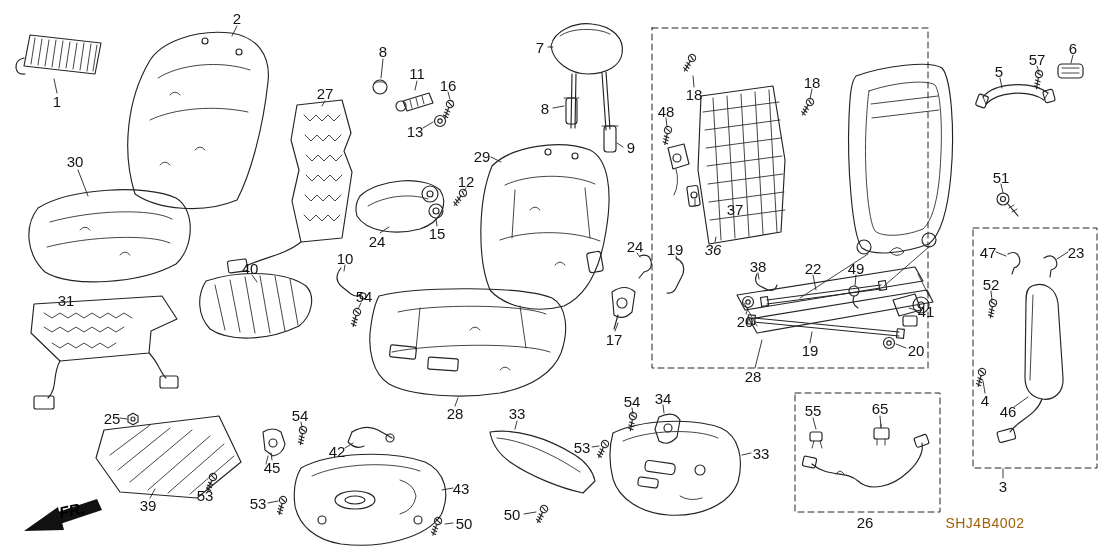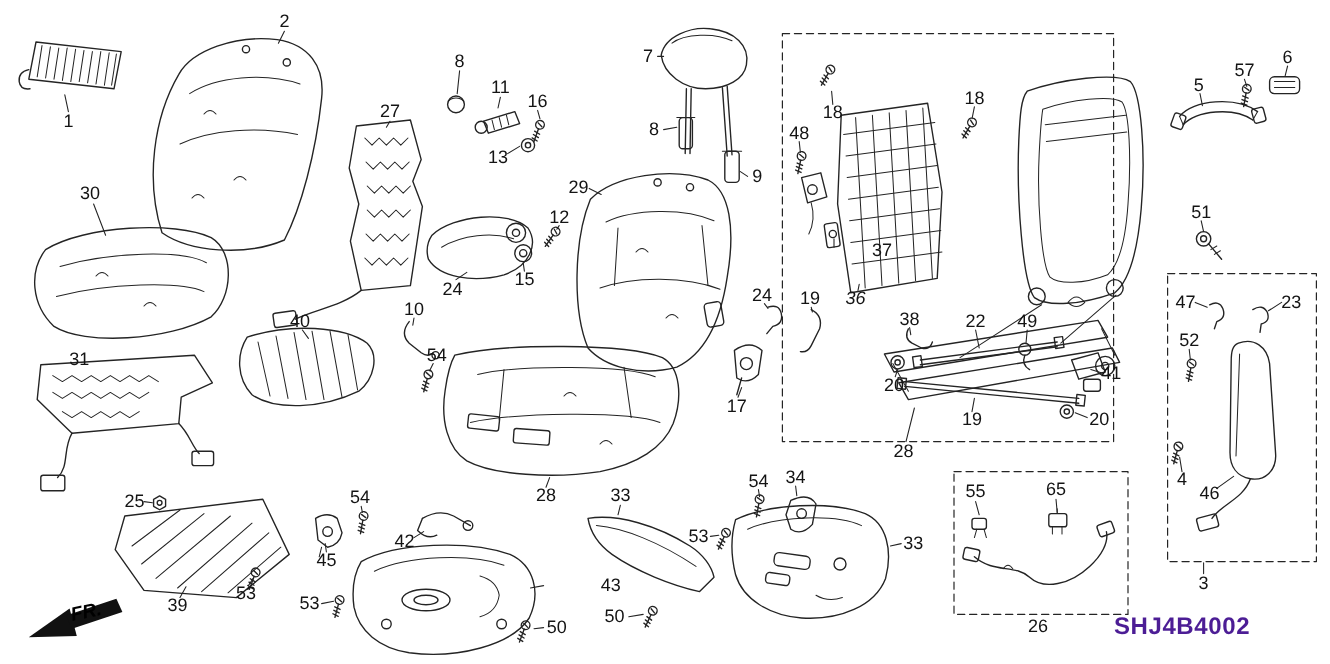--- a/index.html
+++ b/index.html
@@ -12,21 +12,21 @@
   .dash{stroke-dasharray:6 4;stroke-width:1;}
   .thin{stroke-width:0.85;}
   .leader{stroke:#242424;stroke-width:0.9;}
   .callout-layer{position:absolute;left:0;top:0;width:100%;height:100%;}
   .callout{
     position:absolute;transform:translate(-50%,-50%);
     font-size:15px;font-weight:500;color:#141414;white-space:nowrap;
   }
   .code{
     position:absolute;transform:translate(-50%,-50%);
-    font-size:20px;font-weight:bold;color:#4c1d95;letter-spacing:0.5px;
+    font-size:14px;font-weight:normal;color:#a16207;letter-spacing:0.5px;
   }
   .fr{
     position:absolute;transform:translate(-50%,-50%) rotate(-12deg);
     font-size:16px;font-weight:bold;font-style:italic;color:#000;
   }
 </style>
 </head>
 <body>
 
 <div class="stage">
@@ -452,21 +452,21 @@
       <div class="callout" style="left: 985px; top: 400px;">4</div>
       <div class="callout" style="left: 1008px; top: 411px;">46</div>
       <div class="callout" style="left: 1003px; top: 486px;">3</div>
       <div class="callout" style="left: 112px; top: 418px;">25</div>
       <div class="callout" style="left: 148px; top: 505px;">39</div>
       <div class="callout" style="left: 205px; top: 495px;">53</div>
       <div class="callout" style="left: 258px; top: 503px;">53</div>
       <div class="callout" style="left: 272px; top: 467px;">45</div>
       <div class="callout" style="left: 300px; top: 415px;">54</div>
       <div class="callout" style="left: 337px; top: 451px;">42</div>
-      <div class="callout" style="left: 461px; top: 488px; margin-left: 48px;">43</div>
+      <div class="callout" style="left: 461px; top: 488px;">43</div>
       <div class="callout" style="left: 464px; top: 523px;">50</div>
       <div class="callout" style="left: 512px; top: 514px;">50</div>
       <div class="callout" style="left: 455px; top: 413px;">28</div>
       <div class="callout" style="left: 517px; top: 413px;">33</div>
       <div class="callout" style="left: 582px; top: 447px;">53</div>
       <div class="callout" style="left: 632px; top: 401px;">54</div>
       <div class="callout" style="left: 663px; top: 398px;">34</div>
       <div class="callout" style="left: 761px; top: 453px;">33</div>
       <div class="callout" style="left: 813px; top: 410px;">55</div>
       <div class="callout" style="left: 880px; top: 408px;">65</div>

